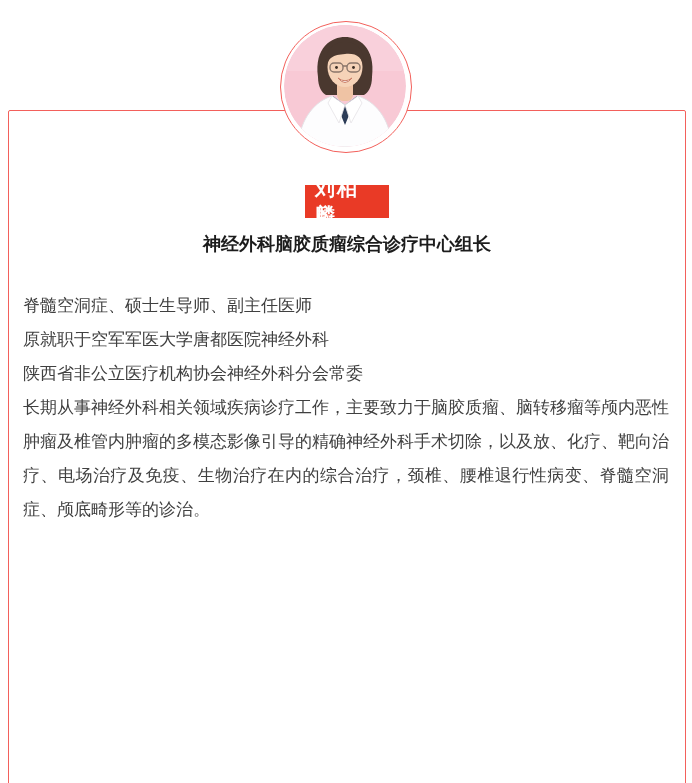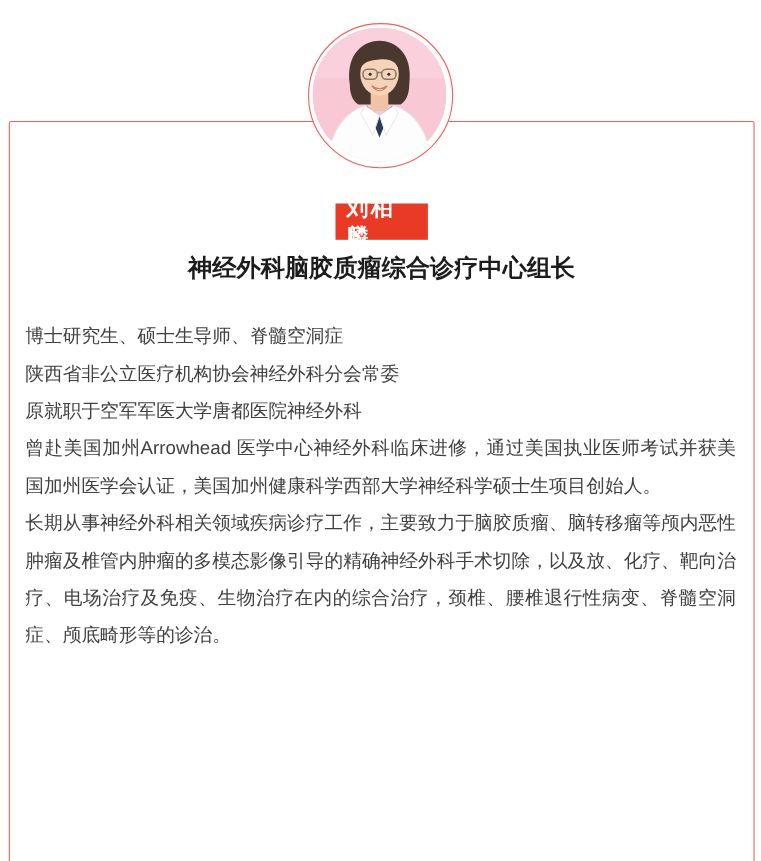--- a/index.html
+++ b/index.html
@@ -55,21 +55,21 @@
     font-size: 20px;
     font-weight: bold;
     letter-spacing: 2px;
     display: flex;
     align-items: center;
     justify-content: center;
   }
   .doctor-title {
     margin: 13px 0 0 0;
     text-align: center;
-    font-size: 22px;
+    font-size: 18px;
     line-height: 26px;
     font-weight: bold;
     color: #1c1c1c;
   }
   .bio {
     margin: 32px 16px 0 14px;
     font-size: 17px;
     line-height: 34px;
     color: #404040;
   }
@@ -127,22 +127,21 @@
 
   <div class="card">
 
     <div class="name-badge">
       <span>刘柏麟</span>
     </div>
 
     <h2 class="doctor-title">神经外科脑胶质瘤综合诊疗中心组长</h2>
 
     <div class="bio">
-      <div class="cred-line">博士研究生、硕士生导师、脊髓空洞症</div>
+      <div class="cred-line">脊髓空洞症、硕士生导师、副主任医师</div>
+      <div class="cred-line">原就职于空军军医大学唐都医院神经外科</div>
       <div class="cred-line">陕西省非公立医疗机构协会神经外科分会常委</div>
-      <div class="cred-line">原就职于空军军医大学唐都医院神经外科</div>
-      <p>曾赴美国加州Arrowhead 医学中心神经外科临床进修，通过美国执业医师考试并获美国加州医学会认证，美国加州健康科学西部大学神经科学硕士生项目创始人。</p>
       <p>长期从事神经外科相关领域疾病诊疗工作，主要致力于脑胶质瘤、脑转移瘤等颅内恶性肿瘤及椎管内肿瘤的多模态影像引导的精确神经外科手术切除，以及放、化疗、靶向治疗、电场治疗及免疫、生物治疗在内的综合治疗，颈椎、腰椎退行性病变、脊髓空洞症、颅底畸形等的诊治。</p>
     </div>
 
   </div>
 
 </div>
 
 </body></html>

